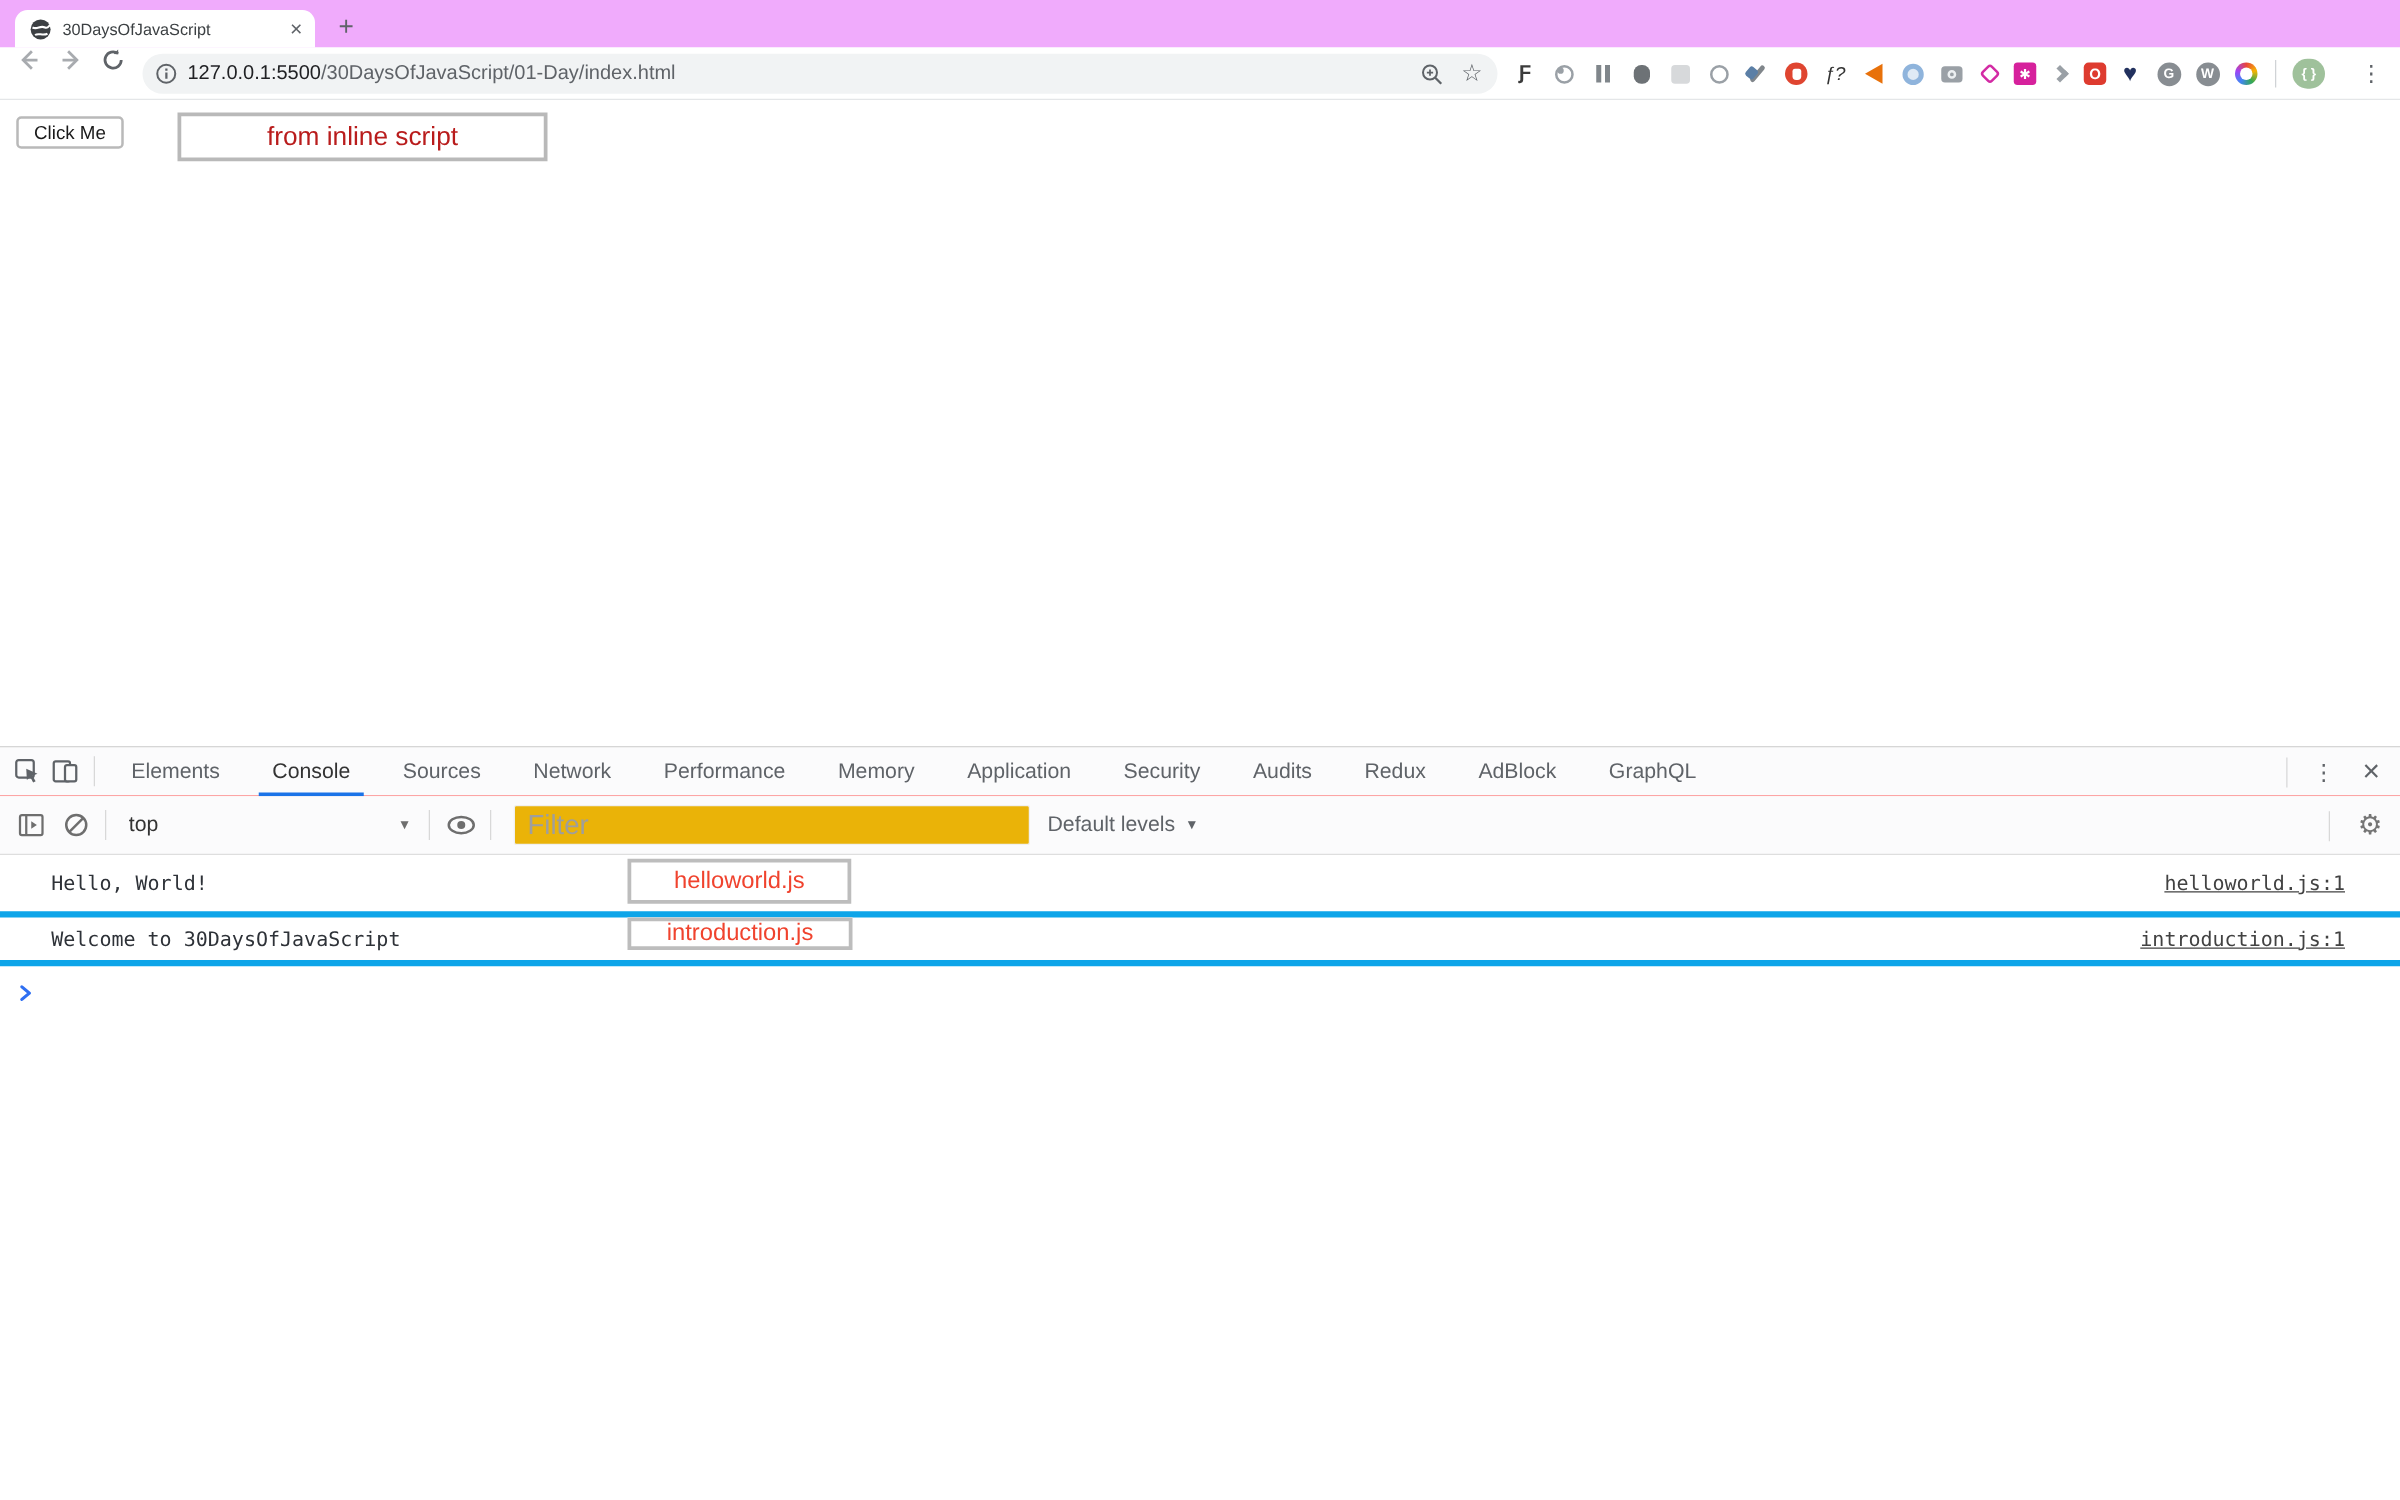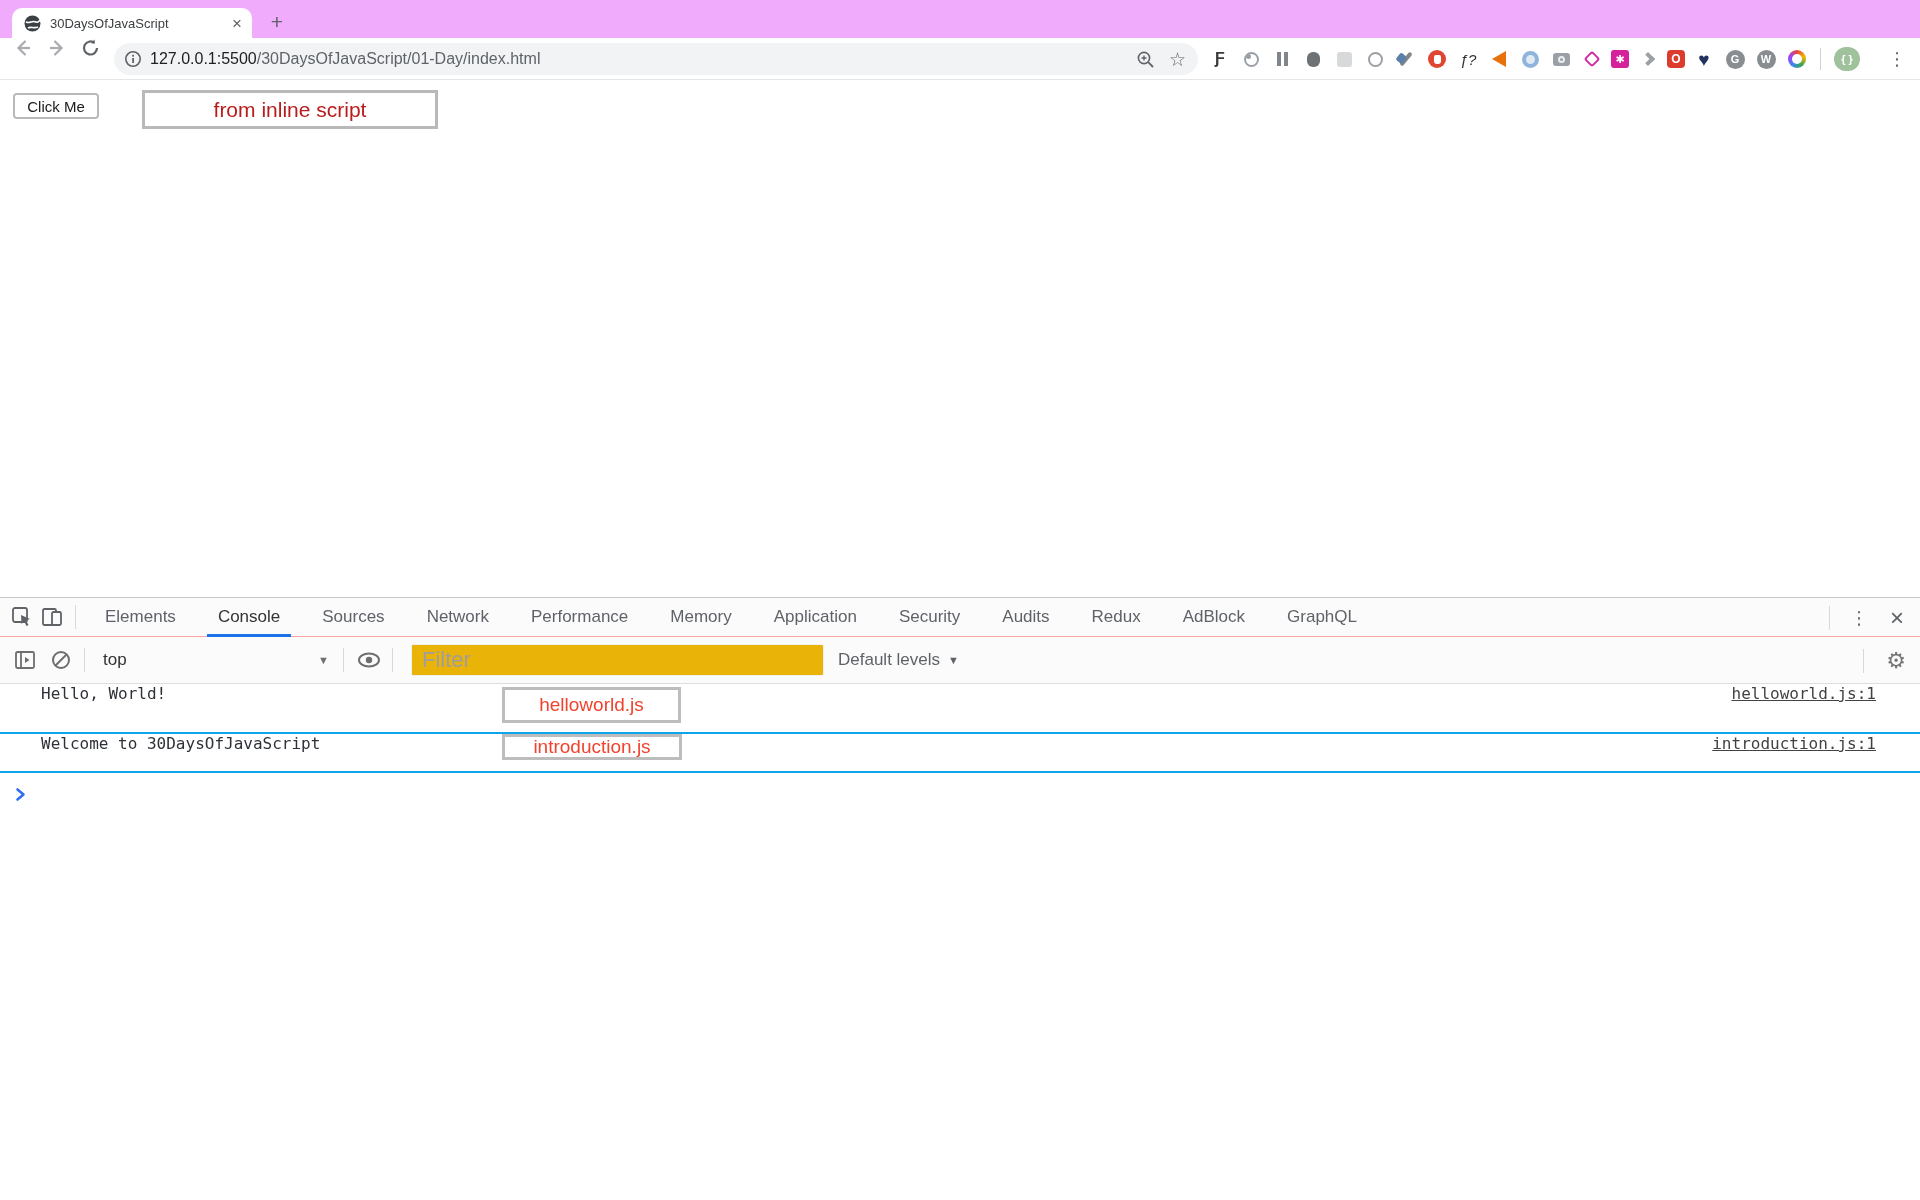--- a/index.html
+++ b/index.html
@@ -96,21 +96,21 @@
   .filter-input { width:413px; height:32px; border:1px solid #f0f0f0; background:#eab308; border-radius:2px;
                   font-size:22px; padding:0 10px; color:#333; margin-left:10px;
                   font-family:"Liberation Sans", sans-serif; }
   .filter-input::placeholder { color:#9e9e9e; }
   .levels { display:flex; align-items:center; gap:8px; margin-left:14px; font-size:17px; color:#5f6368; }
   .levels .arrow { font-size:11px; }
   .dt-toolbar-right { position:absolute; right:0; top:0; height:47px; display:flex; align-items:center; }
   .gear { font-size:22px; color:#757575; padding:0 14px; font-family:"DejaVu Sans", sans-serif; }
 
   .console { position:relative; font-family:"DejaVu Sans Mono", monospace; font-size:16px; color:#2e3238; }
-  .crow { display:flex; border-bottom:2px solid #0ea5e9; padding:0 44px 0 41px; }
+  .crow { display:flex; align-items:center; border-bottom:5px solid #0ea5e9; padding:0 44px 0 41px; }
   .crow.r1 { height:50px; } .crow.r2 { height:39px; }
   .csource { margin-left:auto; color:#424242; text-decoration:underline; }
   .prompt-row { height:42px; display:flex; align-items:center; padding-left:15px; }
 
   .annot { position:absolute; background:#fff; border:3px solid #bdbdbd; display:flex;
            align-items:center; justify-content:center; font-family:"Liberation Sans", sans-serif; }
   .annot span { font-size:19px; }
   .annot.a1 { left:502px; top:89px;  width:179px; height:36px; }
   .annot.a2 { left:502px; top:136px; width:180px; height:26px; }
 

